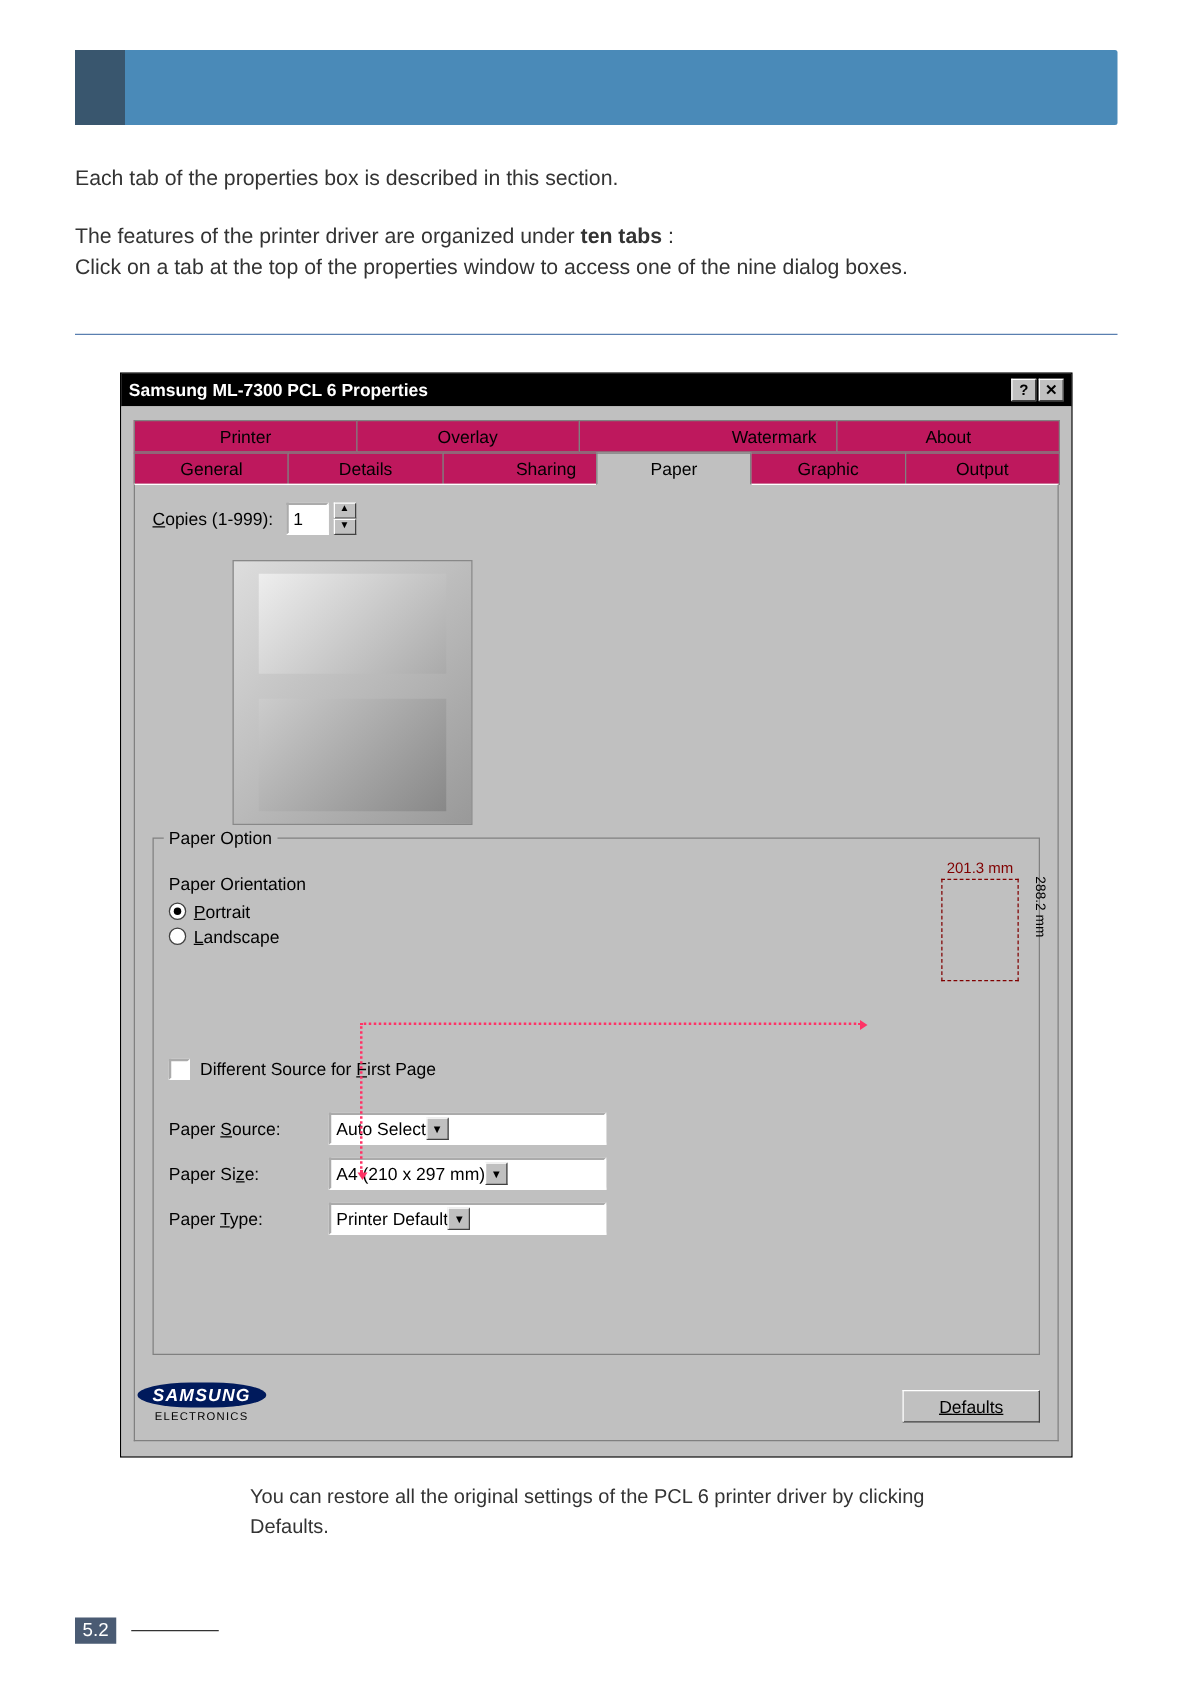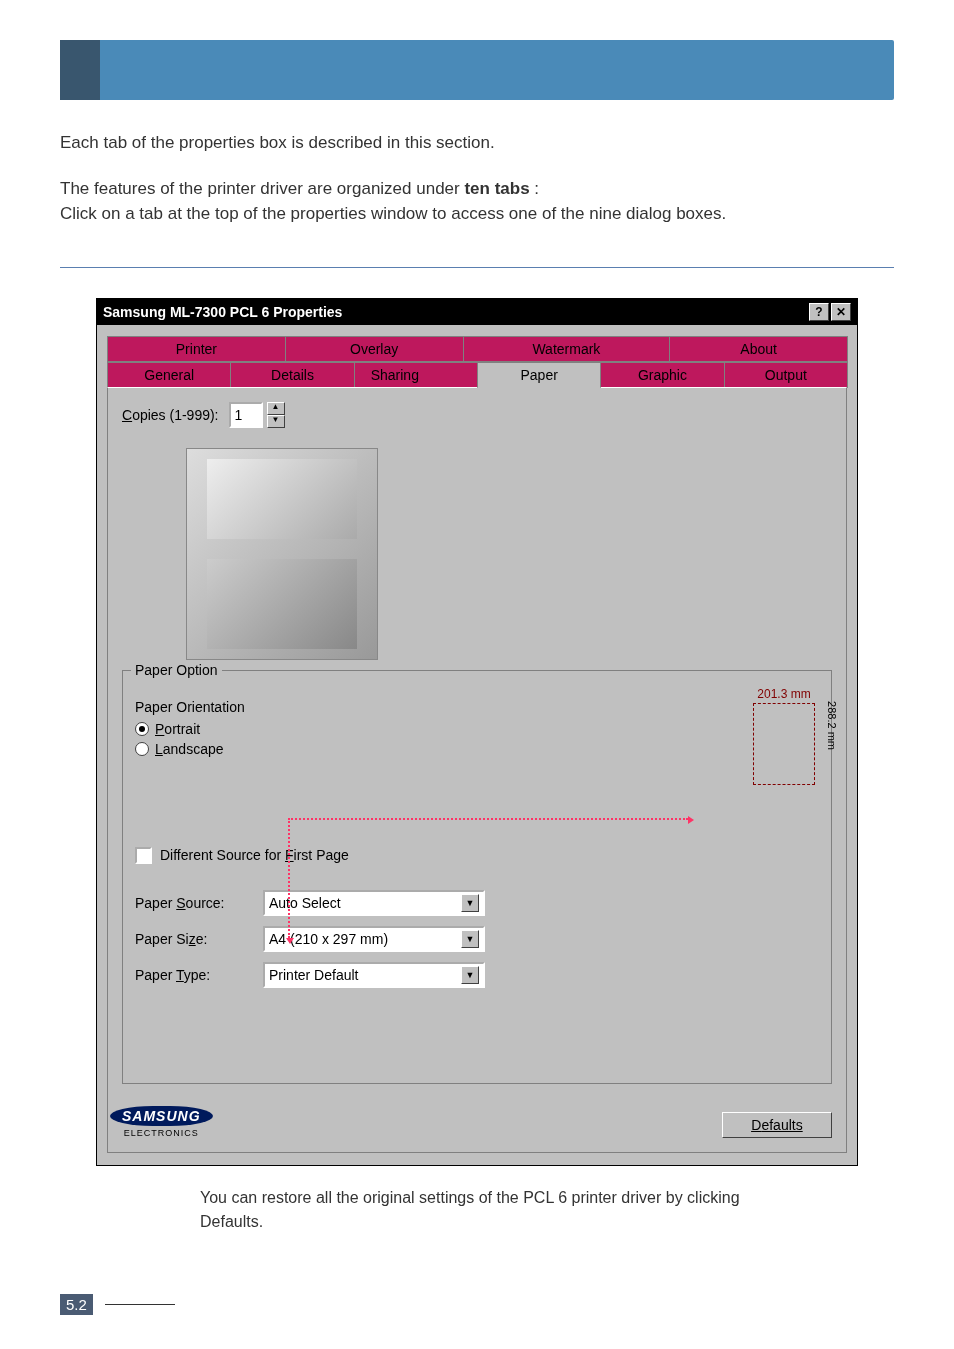--- a/index.html
+++ b/index.html
@@ -173,21 +173,21 @@
   .dim-h{
     position:absolute;right:-18px;top:50%;transform:rotate(90deg);transform-origin:right center;
     font-size:11px;color:#000;
   }
   .chk-row{display:flex;align-items:center;gap:8px;margin:24px 0 26px 0;}
   .chk{width:13px;height:13px;border:2px inset #fff;background:#fff;}
   .kv{display:flex;align-items:center;gap:8px;margin:10px 0;}
   .kv label{width:120px;font-size:14px;}
   .dd{
     flex:1;height:22px;background:#fff;border:2px inset #fff;display:flex;align-items:center;
-    padding:0 4px;font-size:14px;justify-content:space-between;max-width:210px;
+    padding:0 4px;font-size:14px;max-width:210px;
   }
   .dd .caret{
     width:16px;height:16px;background:#c0c0c0;border:1px solid #fff;border-right-color:#404040;border-bottom-color:#404040;
     display:flex;align-items:center;justify-content:center;font-size:9px;
   }
   .defaults-row{
     display:flex;justify-content:flex-end;margin-top:28px;
   }
   .dashed-arrow-h{
     position:absolute;
@@ -253,27 +253,27 @@
       <div class="ctl">
         <div class="btn">?</div>
         <div class="btn">✕</div>
       </div>
     </div>
     <div class="dlg-body">
       <div class="tabs">
         <div class="tabrow first">
           <div class="tab" style="flex:1;text-align:center">Printer</div>
           <div class="tab" style="flex:1;text-align:center">Overlay</div>
-          <div class="tab" style="flex:1.2;text-align:center">Watermark</div>
+          <div class="tab" style="flex:1.2;text-align:right">Watermark</div>
           <div class="tab" style="flex:1;text-align:center">About</div>
         </div>
         <div class="tabrow">
           <div class="tab" style="flex:1;text-align:center">General</div>
           <div class="tab" style="flex:1;text-align:center">Details</div>
-          <div class="tab" style="flex:1;text-align:left">Sharing</div>
+          <div class="tab" style="flex:1;text-align:right">Sharing</div>
           <div class="tab active" style="flex:1;text-align:center">Paper</div>
           <div class="tab" style="flex:1;text-align:center">Graphic</div>
           <div class="tab" style="flex:1;text-align:center">Output</div>
         </div>
         <div class="tab-panel">
           <div class="panel-flex">
             <div class="leftcol">
               <div class="copies-row">
                 <span class="field-label"><span class="underline">C</span><span>opies (1-999):</span></span>
                 <span class="num-input">

